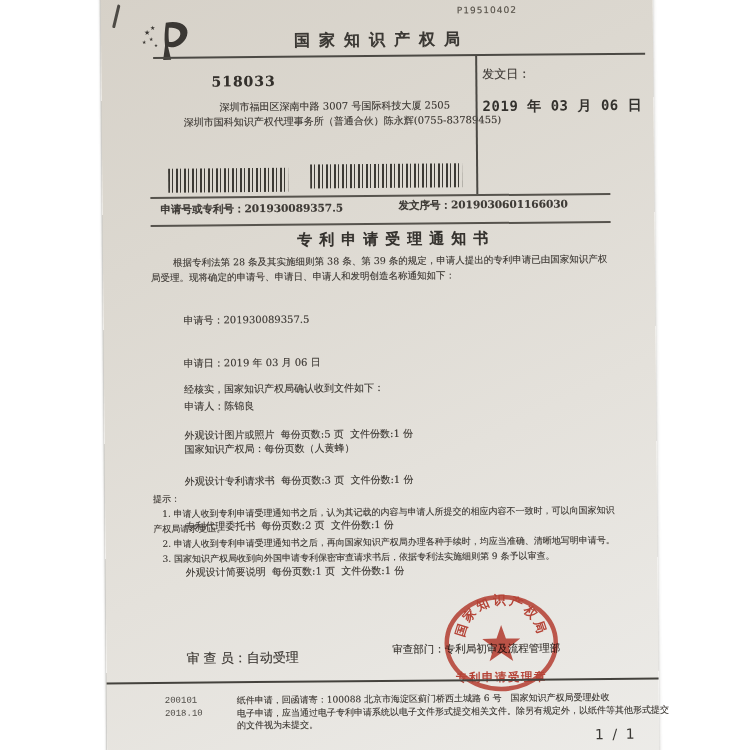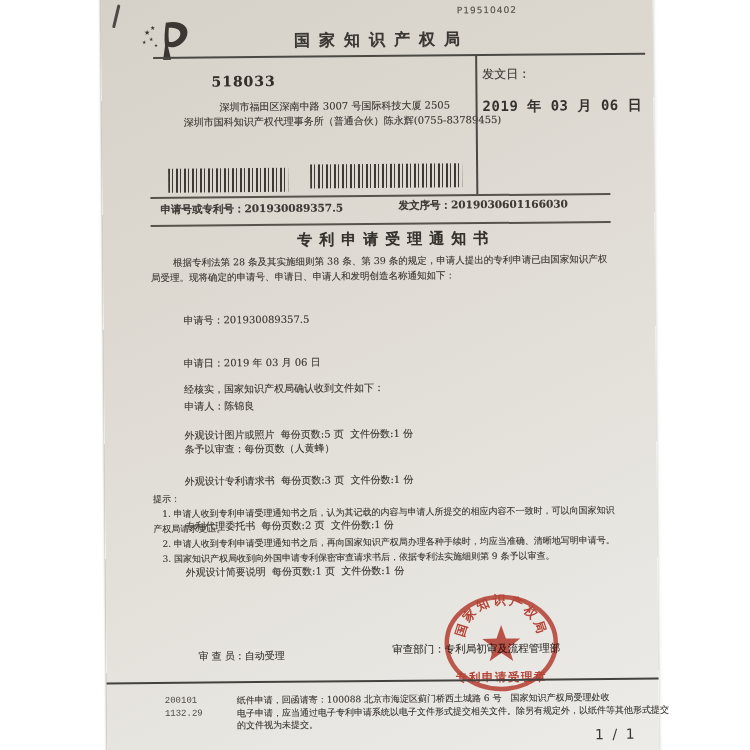--- a/index.html
+++ b/index.html
@@ -42,21 +42,21 @@
   .refrow-serial{left:296px;top:213px;font-size:10.5px;font-weight:bold;}
   .notice-title{left:120px;top:244px;width:340px;text-align:center;font-size:15px;font-weight:bold;letter-spacing:7px;text-indent:7px;color:#34322e;}
   .para{left:48px;top:267px;width:462px;font-size:9.5px;line-height:15px;text-indent:22px;}
   .fields{left:80px;top:297px;font-size:10px;line-height:14.4px;white-space:pre-wrap;}
   .fields div{position:static;}
   .received{left:80px;top:364px;font-size:10px;line-height:15.2px;white-space:pre-wrap;}
   .received div{position:static;}
   .notes{left:48px;top:504px;width:470px;font-size:9px;line-height:15px;}
   .notes div{position:static;}
   .notes .note-item{text-indent:1em;}
-  .sig-examiner{left:92px;top:662px;font-size:10px;}
+  .sig-examiner{left:80px;top:662px;font-size:13px;}
   .sig-dept{left:286px;top:657px;font-size:10.5px;}
   .rule-footer{left:0px;top:694px;width:552px;height:1.5px;background:#44423d;}
   .footer-codes{left:58px;top:707px;font-size:9px;line-height:12.5px;font-family:"DejaVu Sans",sans-serif;color:#4a4742;}
   .footer-codes div{position:static;font-family:Liberation Mono, monospace;}
   .footer-text{left:130px;top:707px;width:436px;font-size:9px;line-height:12.5px;}
   .footer-text div{position:static;}
   .page-indicator{left:488px;top:742px;font-size:14px;letter-spacing:2px;color:#3b3935;font-family:"DejaVu Sans",sans-serif;}
   .stamp{left:334px;top:606px;width:122px;height:104px;mix-blend-mode:multiply;opacity:.92;}
 </style>
 </head>
@@ -97,21 +97,21 @@
   <div class="rule-3"></div>
 
   <div class="notice-title soft">专利申请受理通知书</div>
 
   <div class="para soft">根据专利法第 28 条及其实施细则第 38 条、第 39 条的规定，申请人提出的专利申请已由国家知识产权局受理。现将确定的申请号、申请日、申请人和发明创造名称通知如下：</div>
 
   <div class="fields soft">
     <div><span style="position:static">申请号：</span><span style="position:static">201930089357.5</span></div>
     <div><span style="position:static">申请日：</span><span style="position:static">2019 年 03 月 06 日</span></div>
     <div><span style="position:static">申请人：</span><span style="position:static">陈锦良</span></div>
-    <div><span style="position:static">条予以审查：</span><span style="position:static">每份页数（人黄蜂）</span></div>
+    <div><span style="position:static">国家知识产权局：</span><span style="position:static">每份页数（人黄蜂）</span></div>
   </div>
 
   <div class="received soft">
     <div>经核实，国家知识产权局确认收到文件如下：</div>
     <div>外观设计图片或照片  每份页数:5 页  文件份数:1 份</div>
     <div>外观设计专利请求书  每份页数:3 页  文件份数:1 份</div>
     <div>专利代理委托书  每份页数:2 页  文件份数:1 份</div>
     <div>外观设计简要说明  每份页数:1 页  文件份数:1 份</div>
   </div>
 
@@ -132,21 +132,21 @@
       <textPath href="#seal-arc" startOffset="50%" text-anchor="middle">国家知识产权局</textPath>
     </text>
     <path d="M61,34 L65.7,47.5 L80,47.8 L68.6,56.5 L72.8,70.2 L61,62 L49.2,70.2 L53.4,56.5 L42,47.8 L56.3,47.5 Z" fill="#c23a2c" opacity="0.9"></path>
     <text x="61" y="90" text-anchor="middle" font-size="11.5" letter-spacing="1.5" fill="#c23a2c" font-weight="bold">专利申请受理章</text>
   </svg>
 
   <div class="rule-footer"></div>
 
   <div class="footer-codes">
     <div>200101</div>
-    <div>1132.29</div>
+    <div>2018.10</div>
   </div>
 
   <div class="footer-text soft">
     <div>纸件申请，回函请寄：100088 北京市海淀区蓟门桥西土城路 6 号　国家知识产权局受理处收</div>
     <div>电子申请，应当通过电子专利申请系统以电子文件形式提交相关文件。除另有规定外，以纸件等其他形式提交的文件视为未提交。</div>
   </div>
 
   <div class="page-indicator">1 / 1</div>
 
 </div>

